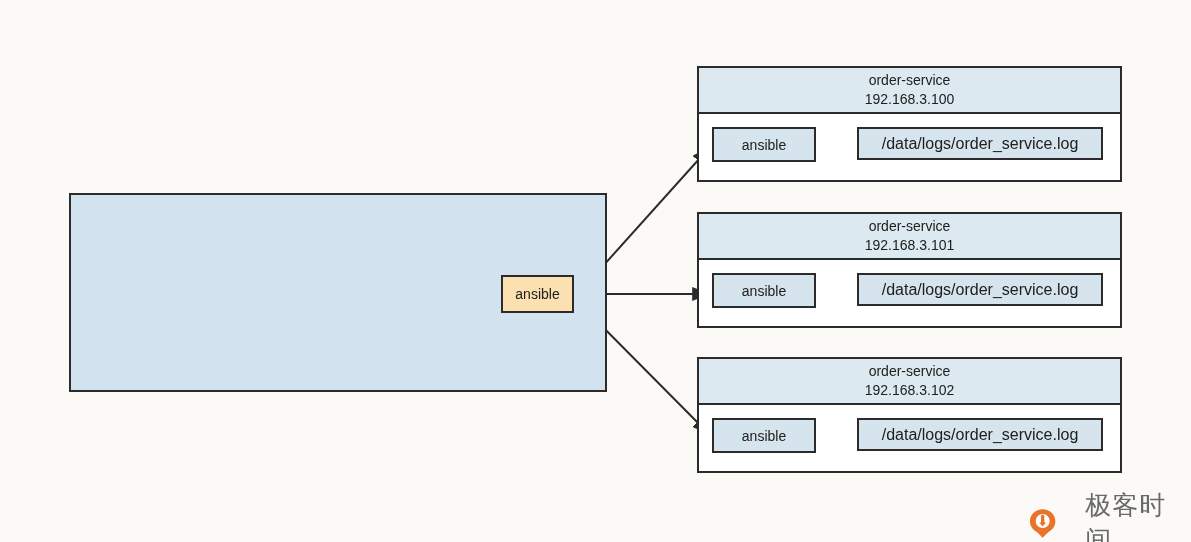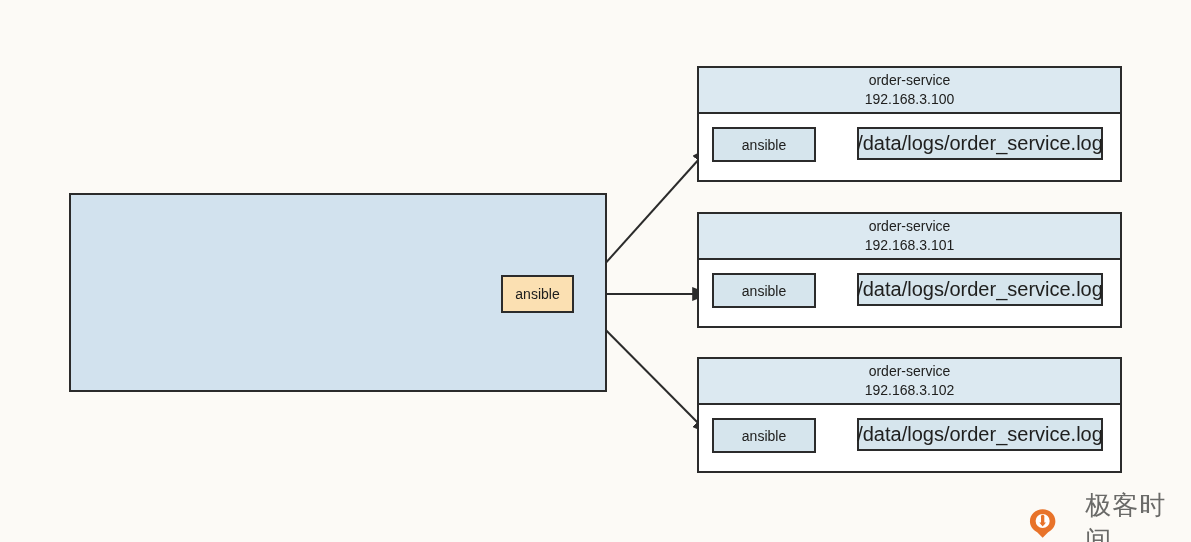--- a/index.html
+++ b/index.html
@@ -126,21 +126,21 @@
     left: 158px;
     top: 13px;
     width: 246px;
     height: 33px;
     background: #D6E5ED;
     border: 2px solid #2B2B2B;
     box-sizing: border-box;
     display: flex;
     align-items: center;
     justify-content: center;
-    font-size: 20px;
+    font-size: 16px;
     color: #20201F;
   }
 
   
   .watermark {
     position: absolute;
     left: 1027px;
     top: 488px;
     display: flex;
     align-items: center;

